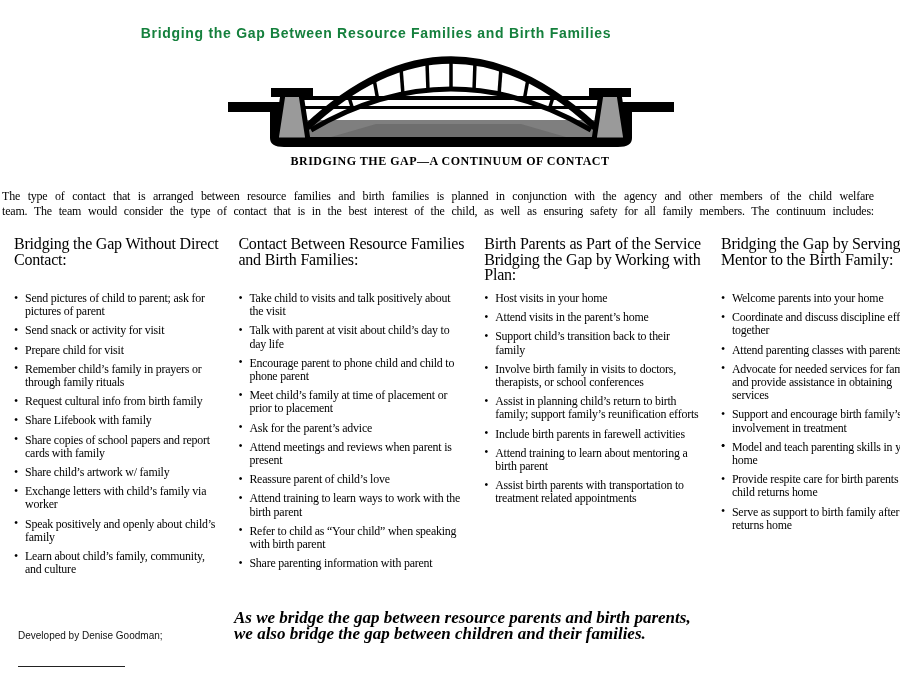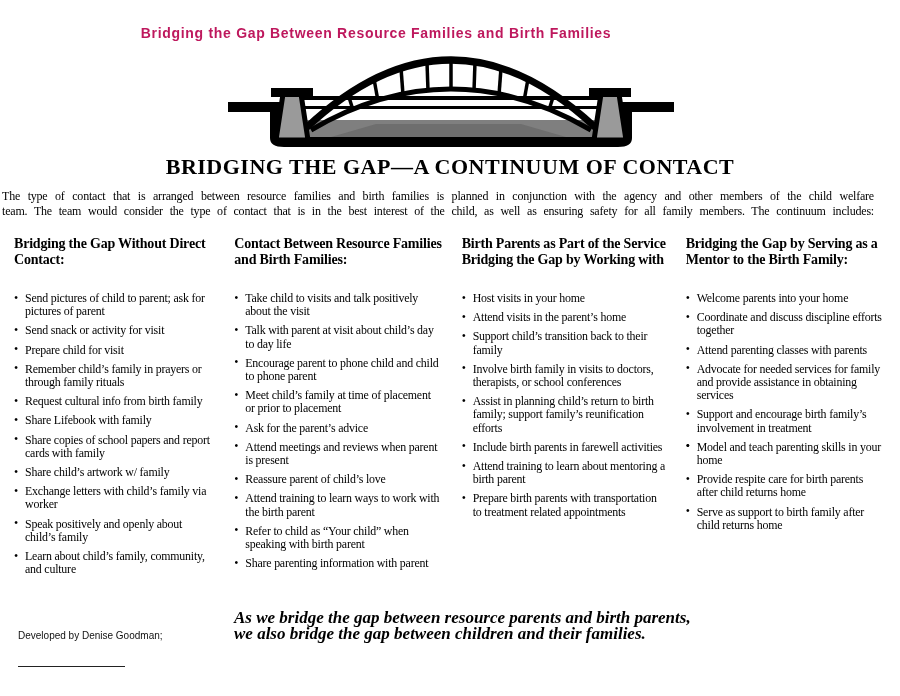--- a/index.html
+++ b/index.html
@@ -13,34 +13,34 @@
     overflow: hidden;
   }
   .page-title {
     position: absolute;
     top: 25px; left: 0; width: 752px;
     text-align: center;
     font-family: "Liberation Sans", sans-serif;
     font-weight: bold;
     font-size: 14px;
     letter-spacing: 0.7px;
-    color: #be185d;
+    color: #15803d;
   }
   .bridge-wrap {
     position: absolute;
     left: 226px; top: 50px;
     width: 450px; height: 100px;
   }
   .subtitle {
     position: absolute;
     top: 154px; left: 0; width: 900px;
     text-align: center;
     font-family: "Liberation Serif", serif;
     font-weight: bold;
-    font-size: 22px;
+    font-size: 12px;
     letter-spacing: 0.5px;
   }
   .intro {
     position: absolute;
     top: 189px; left: 2px; width: 872px;
     font-size: 12px;
     line-height: 14.5px;
     letter-spacing: -0.2px;
   }
   .intro .iline {
@@ -51,22 +51,22 @@
   }
   .columns {
     position: absolute;
     top: 236px; left: 14px; width: 872px;
     display: grid;
     grid-template-columns: repeat(4, 1fr);
     column-gap: 20px;
   }
   .col-heading {
     min-height: 56px;
-    font-weight: bold;
-    font-size: 14px;
+    font-weight: normal;
+    font-size: 16px;
     line-height: 15.5px;
     letter-spacing: -0.2px;
   }
   .col-heading .hline { display: block; white-space: nowrap; }
   ul.bullets { list-style: none; }
   ul.bullets li {
     position: relative;
     padding-left: 11px;
     margin-bottom: 6px;
     font-size: 11.9px;
@@ -184,30 +184,31 @@
         <li><span class="bullet">•</span><span class="btext">Reassure parent of child’s love</span></li>
         <li><span class="bullet">•</span><span class="btext">Attend training to learn ways to work with the birth parent</span></li>
         <li><span class="bullet">•</span><span class="btext">Refer to child as “Your child” when speaking with birth parent</span></li>
         <li><span class="bullet">•</span><span class="btext">Share parenting information with parent</span></li>
       </ul>
     </div>
     <div class="column">
       <div class="col-heading">
         <span class="hline">Birth Parents as Part of the Service</span>
         <span class="hline">Bridging the Gap by Working with</span>
+        <span class="hline">Plan:</span>
       </div>
       <ul class="bullets">
         <li><span class="bullet">•</span><span class="btext">Host visits in your home</span></li>
         <li><span class="bullet">•</span><span class="btext">Attend visits in the parent’s home</span></li>
         <li><span class="bullet">•</span><span class="btext">Support child’s transition back to their family</span></li>
         <li><span class="bullet">•</span><span class="btext">Involve birth family in visits to doctors, therapists, or school conferences</span></li>
         <li><span class="bullet">•</span><span class="btext">Assist in planning child’s return to birth family; support family’s reunification efforts</span></li>
         <li><span class="bullet">•</span><span class="btext">Include birth parents in farewell activities</span></li>
         <li><span class="bullet">•</span><span class="btext">Attend training to learn about mentoring a birth parent</span></li>
-        <li><span class="bullet">•</span><span class="btext">Prepare birth parents with transportation to treatment related appointments</span></li>
+        <li><span class="bullet">•</span><span class="btext">Assist birth parents with transportation to treatment related appointments</span></li>
       </ul>
     </div>
     <div class="column">
       <div class="col-heading">
         <span class="hline">Bridging the Gap by Serving as a</span>
         <span class="hline">Mentor to the Birth Family:</span>
       </div>
       <ul class="bullets">
         <li><span class="bullet">•</span><span class="btext">Welcome parents into your home</span></li>
         <li><span class="bullet">•</span><span class="btext">Coordinate and discuss discipline efforts together</span></li>

